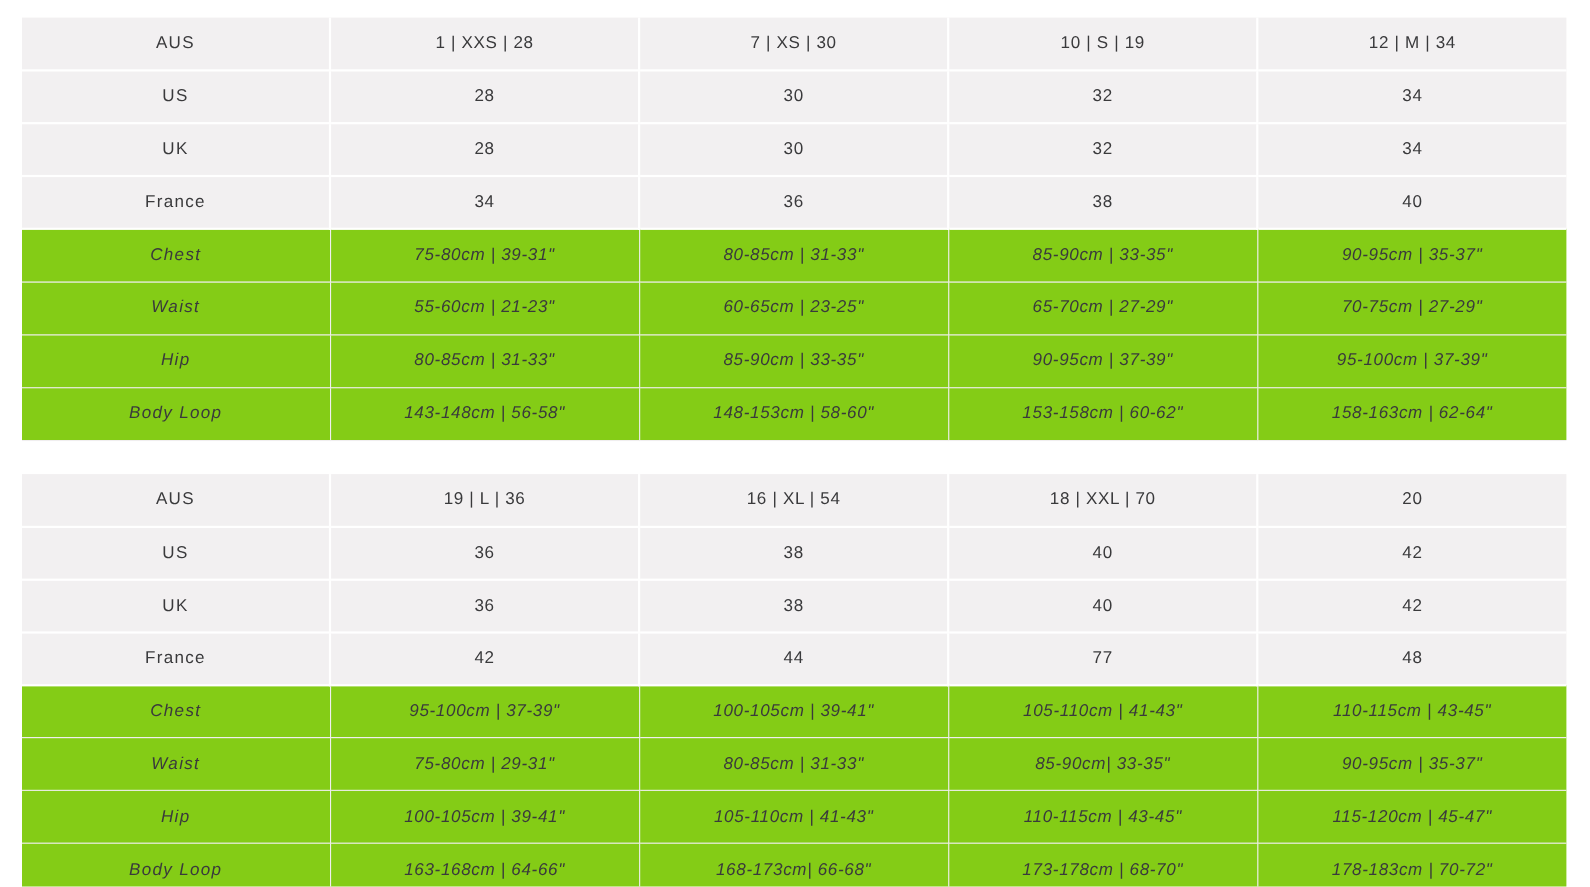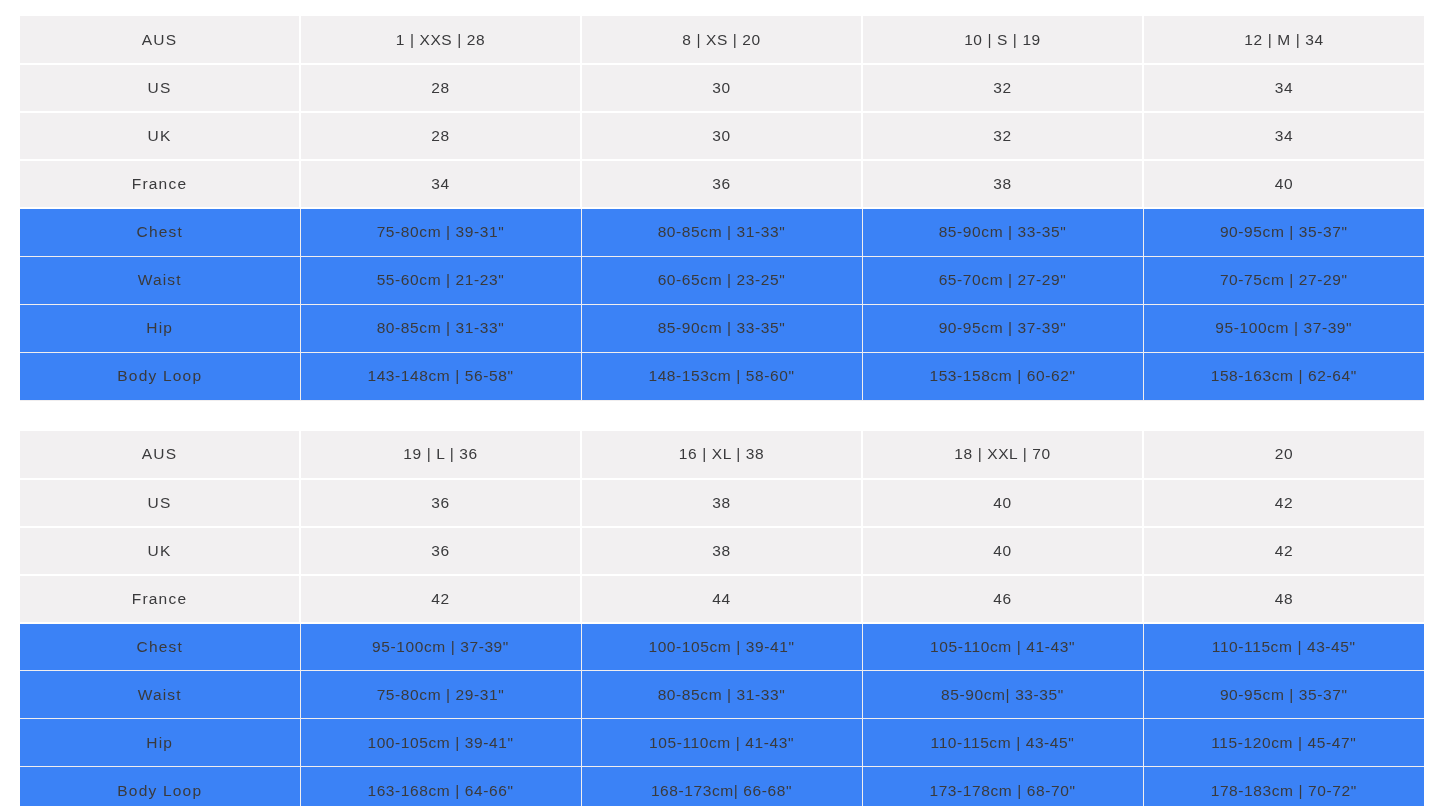--- a/index.html
+++ b/index.html
@@ -46,23 +46,24 @@
     white-space: nowrap;
     border-right: 2px solid #ffffff;
   }
   .size-table td:last-child { border-right: none; margin-left: 39px; }
 
   .size-table tr.shaded td {
     background: #f2f0f1;
     border-bottom: 2px solid #ffffff;
   }
   .size-table tr.plain td {
-    background: #3b82f6;
+    background: #84cc16;
     border-bottom: 1px solid #f0eeef;
     border-right: 1px solid #f0eeef;
+    font-style: italic;
   }
   .size-table tr.plain td:last-child { border-right: none; }
   .size-table tr.plain:first-of-type td { border-top: none; }
 
   .size-table tr.plain td.label-cell,
   .size-table tr.shaded td.label-cell {
     letter-spacing: 1.2px;
   }
 </style>
 </head>
@@ -75,21 +76,21 @@
       <col class="label-col">
         <col class="val-col">
         <col class="val-col">
         <col class="val-col">
         <col class="val-col">
     </colgroup>
     <tbody>
       <tr class="shaded">
         <td class="label-cell">AUS</td>
         <td>1 | XXS | 28</td>
-        <td>8 | XS | 20</td>
+        <td>7 | XS | 30</td>
         <td>10 | S | 19</td>
         <td>12 | M | 34</td>
       </tr>
       <tr class="shaded">
         <td class="label-cell">US</td>
         <td>28</td>
         <td>30</td>
         <td>32</td>
         <td>34</td>
       </tr>
@@ -143,21 +144,21 @@
       <col class="label-col">
         <col class="val-col">
         <col class="val-col">
         <col class="val-col">
         <col class="val-col">
     </colgroup>
     <tbody>
       <tr class="shaded">
         <td class="label-cell">AUS</td>
         <td>19 | L | 36</td>
-        <td>16 | XL | 38</td>
+        <td>16 | XL | 54</td>
         <td>18 | XXL | 70</td>
         <td>20</td>
       </tr>
       <tr class="shaded">
         <td class="label-cell">US</td>
         <td>36</td>
         <td>38</td>
         <td>40</td>
         <td>42</td>
       </tr>
@@ -165,21 +166,21 @@
         <td class="label-cell">UK</td>
         <td>36</td>
         <td>38</td>
         <td>40</td>
         <td>42</td>
       </tr>
       <tr class="shaded">
         <td class="label-cell">France</td>
         <td>42</td>
         <td>44</td>
-        <td>46</td>
+        <td>77</td>
         <td>48</td>
       </tr>
       <tr class="plain">
         <td class="label-cell">Chest</td>
         <td>95-100cm | 37-39"</td>
         <td>100-105cm | 39-41"</td>
         <td>105-110cm | 41-43"</td>
         <td>110-115cm | 43-45"</td>
       </tr>
       <tr class="plain">

